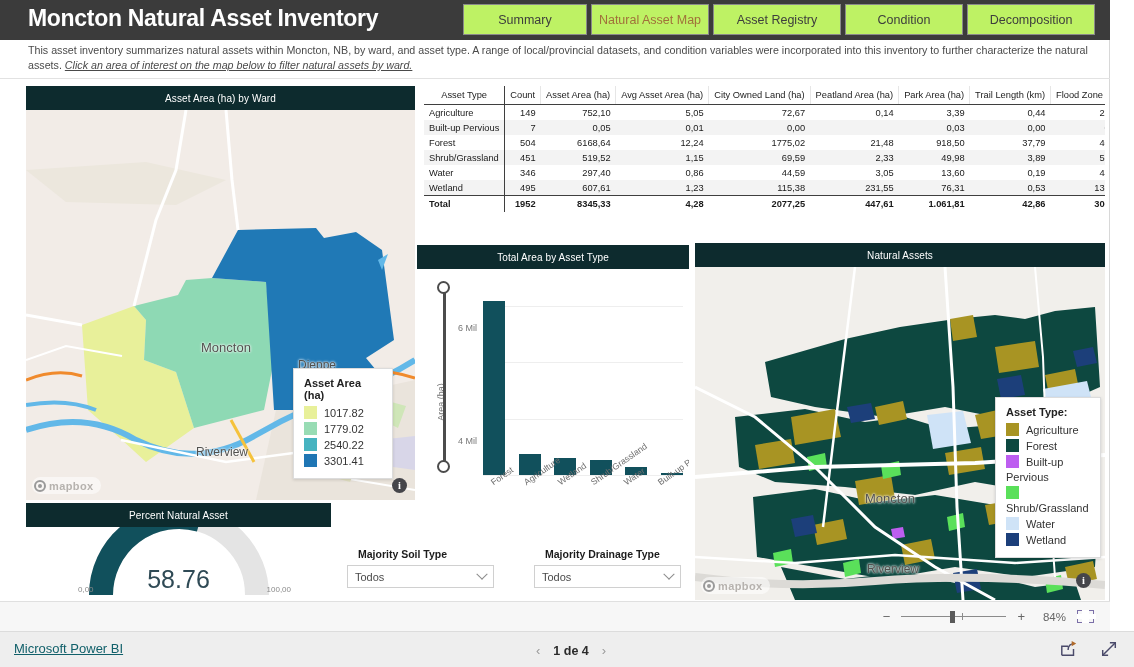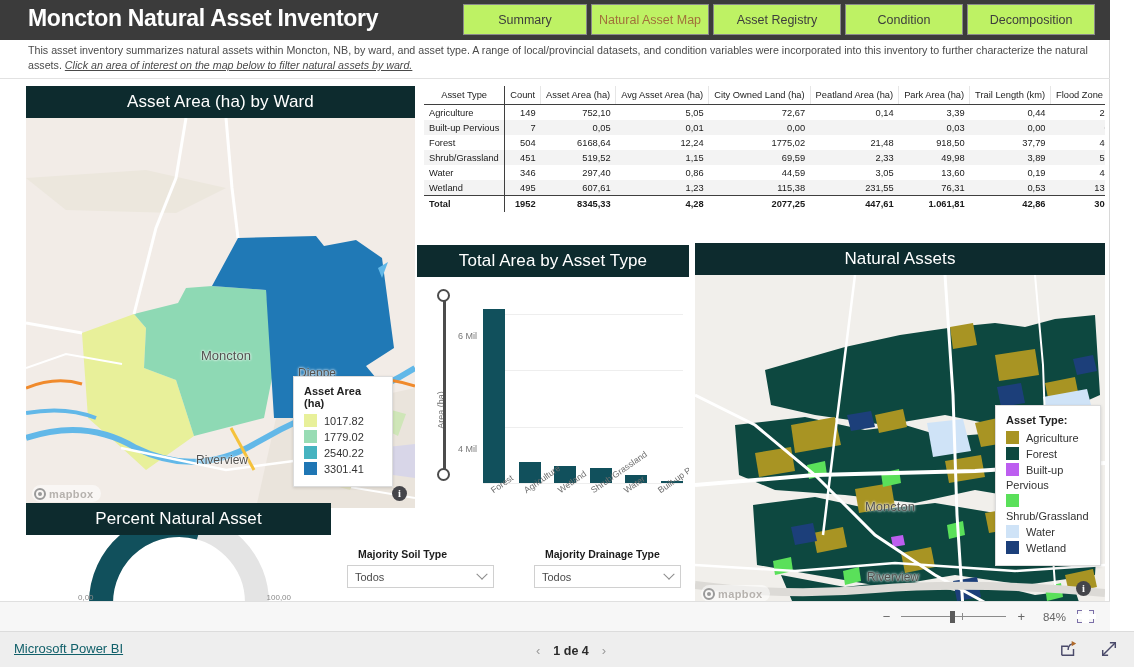--- a/index.html
+++ b/index.html
@@ -25,21 +25,21 @@
             font-size: 12.5px; color: #3d3d3d; cursor: pointer; }
   .navtab.tinted { color: #a0713a; }
 
   .subtext { position: absolute; left: 28px; top: 43px; width: 1070px; font-size: 10.7px;
              line-height: 15px; color: #4a4a4a; }
   .subtext i { font-style: italic; text-decoration: underline; }
   .hdr-rule { position: absolute; left: 0; top: 78px; width: 1110px; height: 1px; background: #e2e2e2; }
 
   
   .panel { position: absolute; background: #ffffff; }
-  .panel-title { height: 32px; background: #0d2b2e; color: #ffffff; font-size: 17px;
+  .panel-title { height: 24px; background: #0d2b2e; color: #ffffff; font-size: 10px;
                  display: flex; align-items: center; justify-content: center; letter-spacing: .1px; }
   .panel-body { position: relative; width: 100%; background: #fff; overflow: hidden; }
 
   
   #wardmap { left: 26px; top: 86px; width: 389px; height: 412px; }
   #wardmap .panel-body { height: 390px; background: #f1ebe6; }
   .mapbase { position: absolute; inset: 0; }
   .mlabel { position: absolute; font-size: 12px; color: #52514f; text-shadow: 0 0 3px #fff, 0 0 2px #fff; }
 
   .mapbox-badge { position: absolute; left: 6px; bottom: 6px; height: 17px; padding: 0 7px 0 2px;
@@ -473,20 +473,21 @@
       </div>
     </div>
 
     <div class="panel" id="gauge">
       <div class="panel-title">Percent Natural Asset</div>
       <div class="panel-body">
         <svg width="305" height="73" viewBox="0 0 305 73">
           <path d="M75 68 A78 78 0 0 1 231 68" stroke="#e4e4e4" stroke-width="24" fill="none"></path>
           <path id="gauge-arc" stroke="#11505c" stroke-width="24" fill="none" d="M 75 68 A 78 78 0 0 1 174.195938454216 -7.064853247342654"></path>
         </svg>
+        <div class="gauge-val">58.76</div>
         <div class="gauge-min">0,00</div>
         <div class="gauge-max">100,00</div>
       </div>
     </div>
 
     <div class="slicer" style="left:347px; top:548px;">
       <div class="slicer-lbl">Majority Soil Type</div>
       <div class="slicer-box">
         <span>Todos</span>
         <span class="chev"></span>

